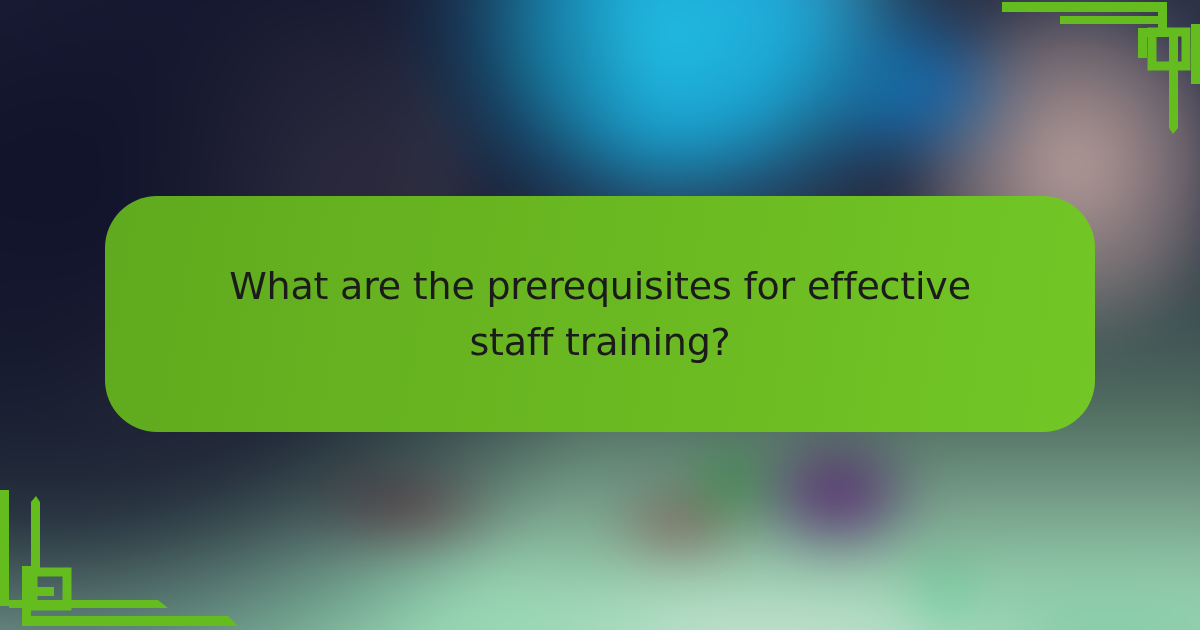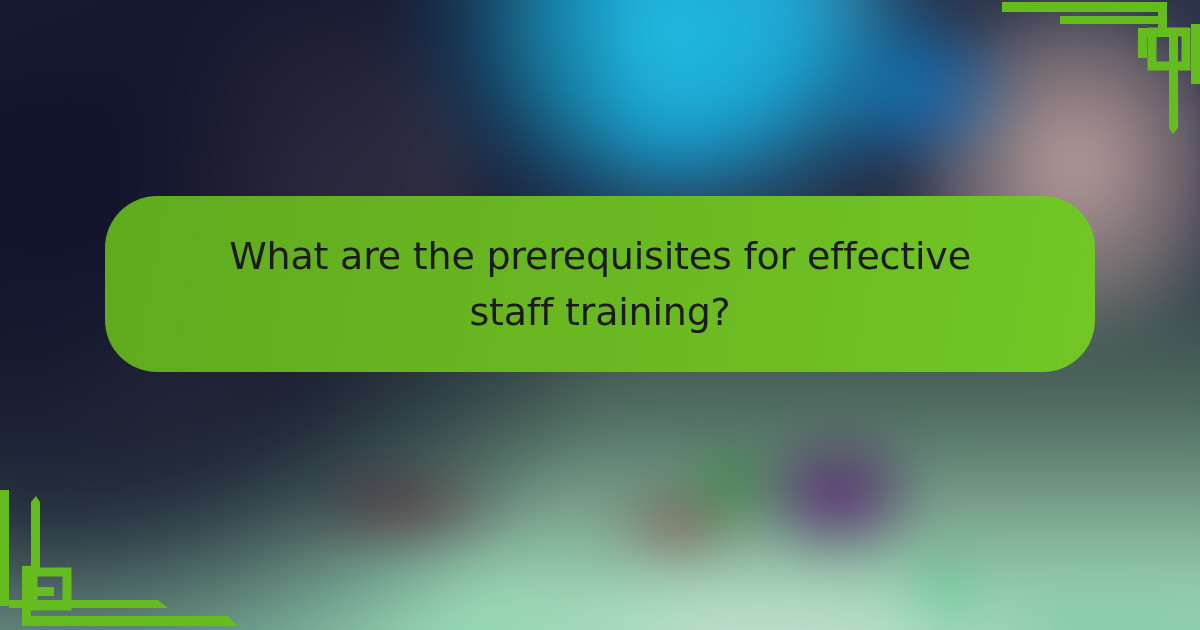--- a/index.html
+++ b/index.html
@@ -60,21 +60,21 @@
   }
   .orn-tr { top: 0; right: 0; width: 240px; height: 140px; }
   .orn-bl { bottom: 0; left: 0; width: 240px; height: 140px; }
 
   
   .question-card {
     position: absolute;
     left: 105px;
     top: 196px;
     width: 990px;
-    height: 176px;
+    height: 236px;
     border-radius: 52px;
     background: linear-gradient(100deg, #5faa1e 0%, #66b220 28%, #6cbb22 62%, #72c726 100%);
     display: flex;
     align-items: center;
     justify-content: center;
     box-sizing: border-box;
     padding: 0 118px;
   }
 
   .question-text {

